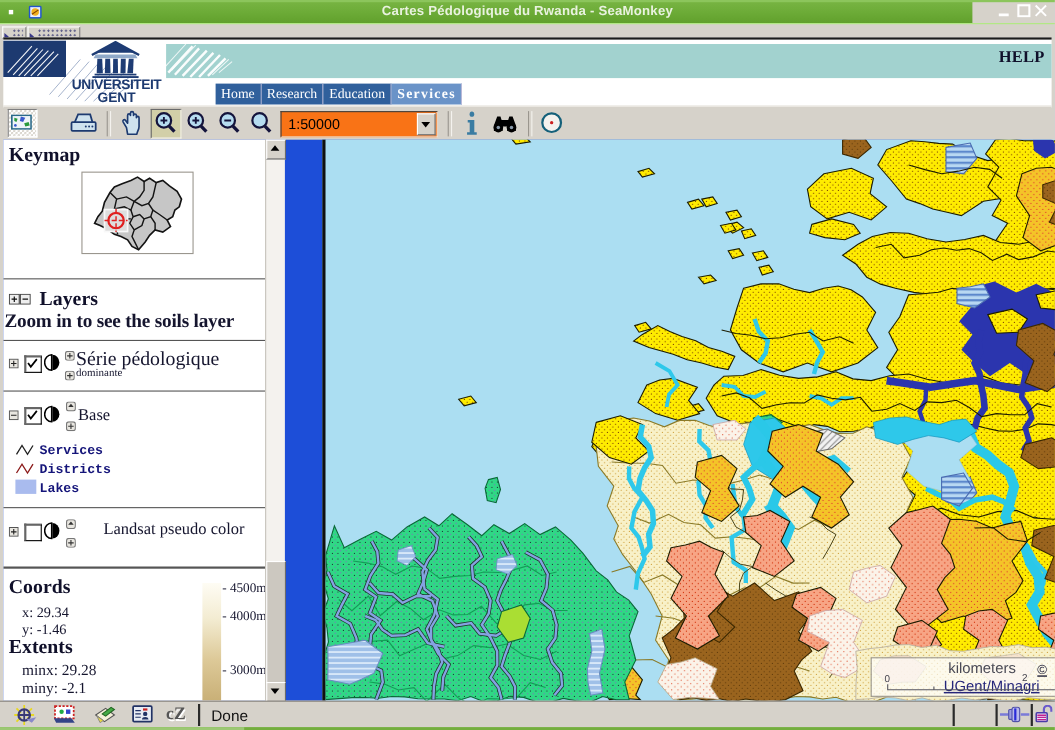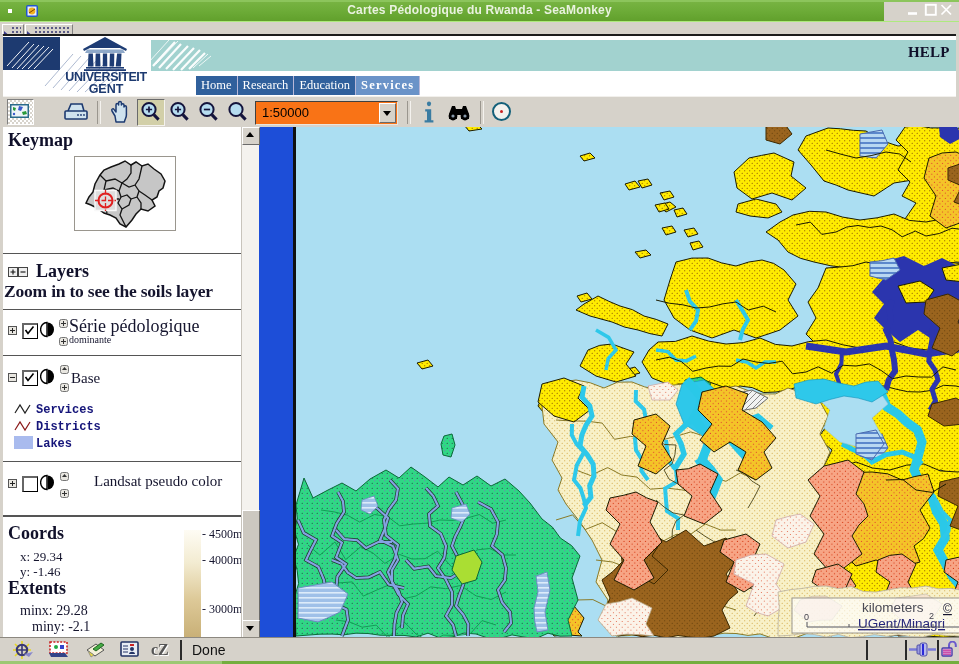--- a/index.html
+++ b/index.html
@@ -311,21 +311,21 @@
         <rect x="0.5" y="0.5" width="8" height="8" rx="2" fill="#e8e6e0" stroke="#777"></rect>
         <path d="M2 4.5 h5 M4.5 2 v5" stroke="#333" stroke-width="1"></path>
       </svg>
     <div style="position:absolute;left:67px;top:346px;font-size:15px;margin-left:24px;">Landsat pseudo color</div>
 
     <div class="shead" style="position:absolute;left:5px;top:396px;">Coords</div>
     <div style="position:absolute;left:17px;top:422px;font-size:13px;">x: 29.34</div>
     <div style="position:absolute;left:17px;top:437px;font-size:13px;">y: -1.46</div>
     <div class="shead" style="position:absolute;left:5px;top:451px;">Extents</div>
     <div style="position:absolute;left:17px;top:476px;font-size:14px;">minx: 29.28</div>
-    <div style="position:absolute;left:17px;top:492px;font-size:14px;margin-left:12px;">miny: -2.1</div>
+    <div style="position:absolute;left:17px;top:492px;font-size:14px;">miny: -2.1</div>
     <div style="position:absolute;left:181px;top:403px;width:17px;height:107px;background:linear-gradient(180deg,#fefcf4 0%,#f3ecd2 30%,#ddc998 65%,#c9b077 100%);"></div>
     <div style="position:absolute;left:199px;top:400px;font-size:12px;white-space:nowrap;">- 4500m</div>
     <div style="position:absolute;left:199px;top:426px;font-size:12px;white-space:nowrap;">- 4000m</div>
     <div style="position:absolute;left:199px;top:475px;font-size:12px;white-space:nowrap;">- 3000m</div>
   </div>
   <div id="sscroll">
     <div style="position:absolute;left:0;top:0;width:16px;height:16px;background:#d6d2ca;border:1px solid #fff;border-right-color:#6a6a6a;border-bottom-color:#6a6a6a;"><svg width="14" height="14">
           <path d="M7 4 L11 9 H3 Z" fill="#000"></path>
         </svg></div>
     <div style="position:absolute;left:0;top:383px;width:16px;height:110px;background:#ccc8c0;border:1px solid #fff;border-right-color:#6a6a6a;border-bottom-color:#6a6a6a;"></div>

